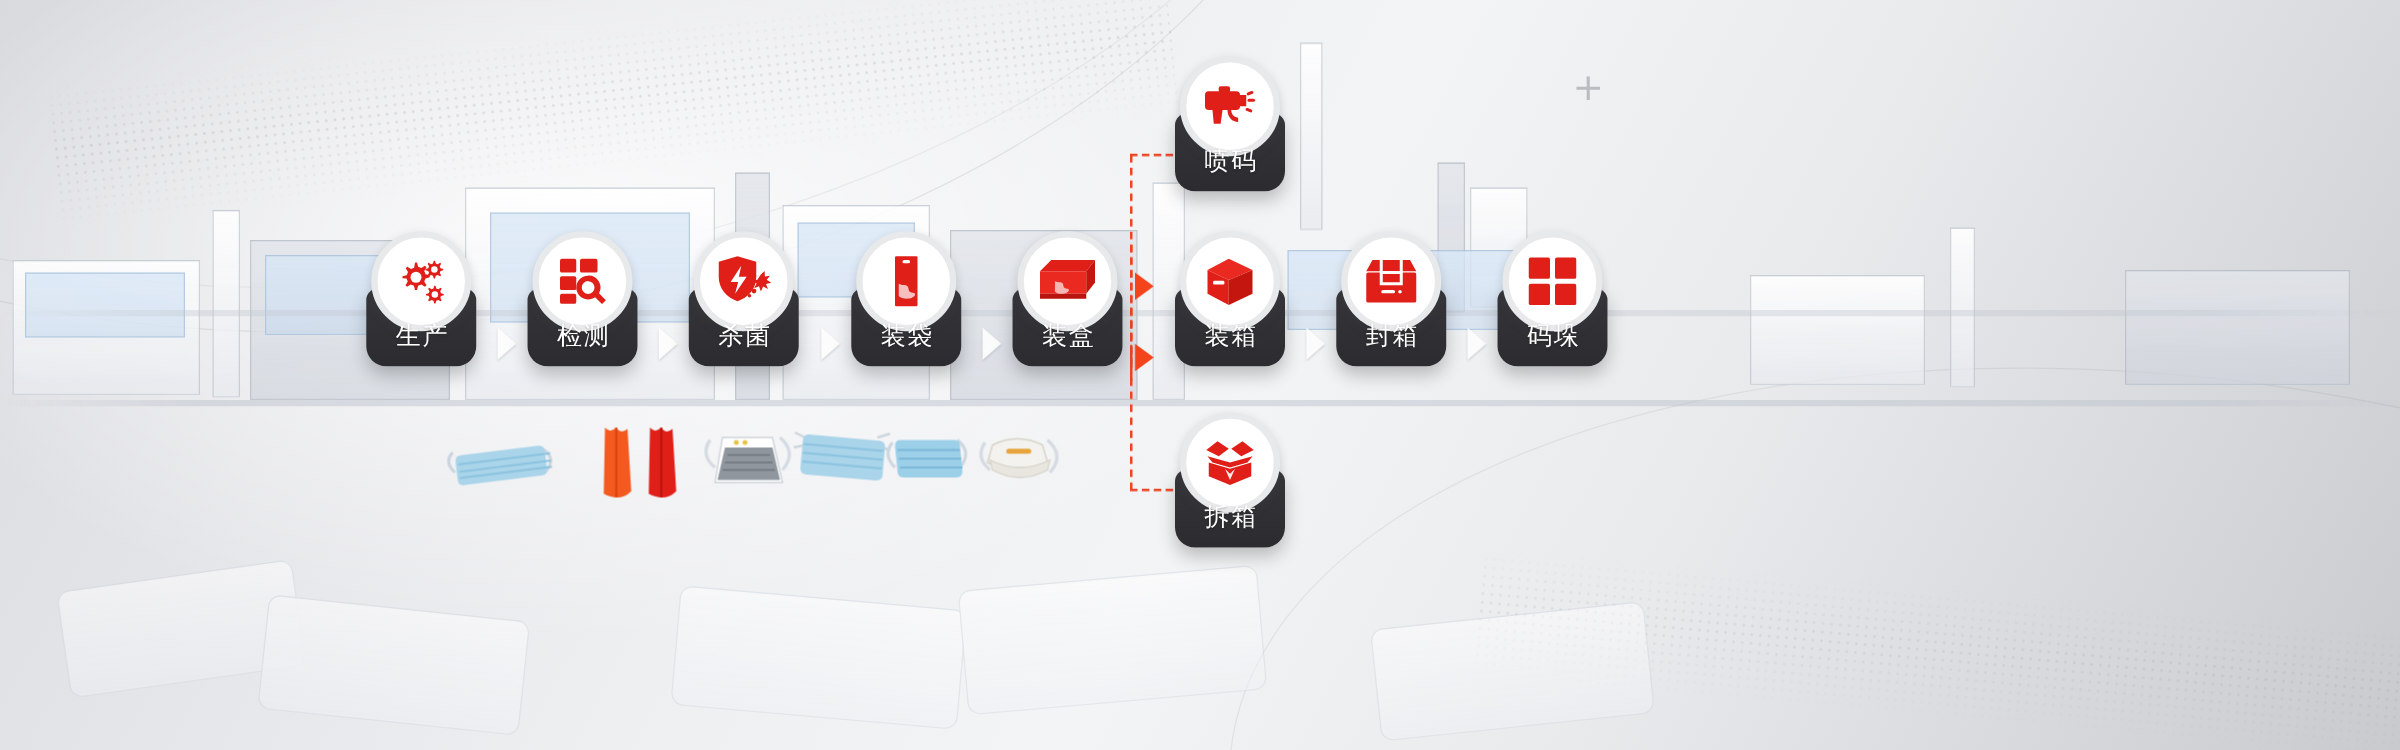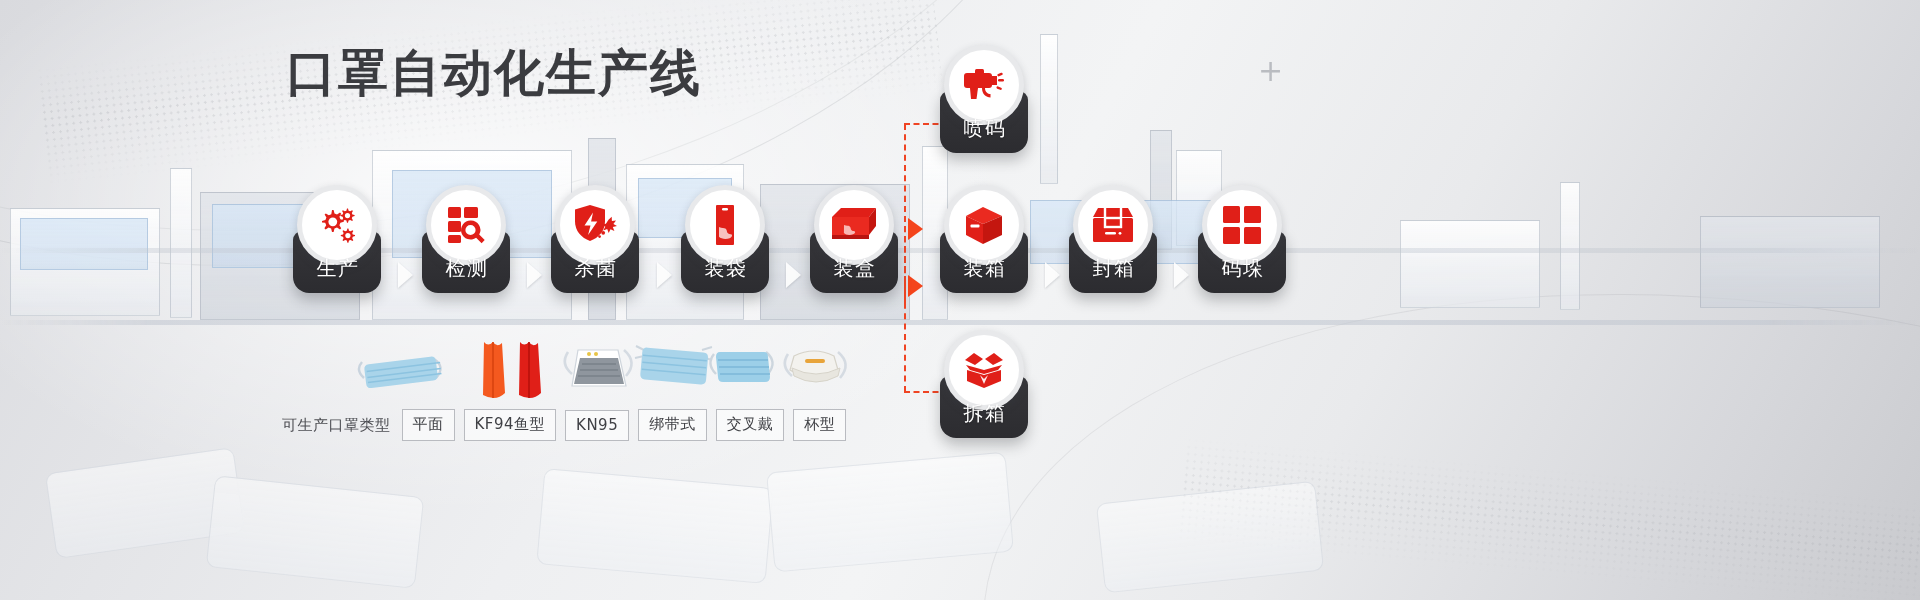--- a/index.html
+++ b/index.html
@@ -197,21 +197,20 @@
   </div>
   <div class="bgmask" style="left:520px; top:452px; width:520px; height:150px;">
     <div class="pleat" style="left:20px;  top:26px; width:230px; height:96px; transform:rotate(5deg);"></div>
     <div class="pleat" style="left:250px; top:10px; width:240px; height:100px; transform:rotate(-5deg);"></div>
   </div>
   <div class="bgmask" style="left:1080px; top:470px; width:420px; height:140px;">
     <div class="pleat" style="left:20px; top:22px; width:220px; height:90px; transform:rotate(-6deg);"></div>
   </div>
 
   <div id="headline">
-    <h1>口罩自动化生产线</h1>
   </div>
 
   <div class="dashv" style="left:904px; top:124px; height:180px;"></div>
   <div class="dashh" style="left:904px; top:123px; width:44px;"></div>
 
   <div class="dashv" style="left:904px; top:282px; height:110px;"></div>
   <div class="dashh" style="left:904px; top:391px; width:44px;"></div>
 
   <div class="dashv" style="left:904px; top:196px; height:96px;"></div>
 
@@ -447,23 +446,14 @@
       <svg width="76" height="58" viewBox="0 0 76 58" aria-hidden="true">
         <path d="M10 12q-8 12 4 22" stroke="#d5dbe2" stroke-width="2.6" fill="none"></path>
         <path d="M60 10q14 12 2 26" stroke="#d5dbe2" stroke-width="2.6" fill="none"></path>
         <path d="M16 14q20-10 40 0l4 14q-24 14-48 0z" fill="#f3f2ee" stroke="#d6d3c9" stroke-width="1.2"></path>
         <path d="M14 26q24 12 48 0l-2 8q-22 12-44 0z" fill="#e8e6df" stroke="#d6d3c9" stroke-width="1"></path>
         <rect x="27" y="17" width="20" height="4" rx="2" fill="#e8a43a"></rect>
       </svg>
     </div>
   </div>
 
-  <div id="typerow">
-    <span class="rowlabel">可生产口罩类型</span>
-    <span class="tag">平面</span>
-    <span class="tag">KF94鱼型</span>
-    <span class="tag">KN95</span>
-    <span class="tag">绑带式</span>
-    <span class="tag">交叉戴</span>
-    <span class="tag">杯型</span>
-  </div>
 
 </div>
 
 </body></html>

